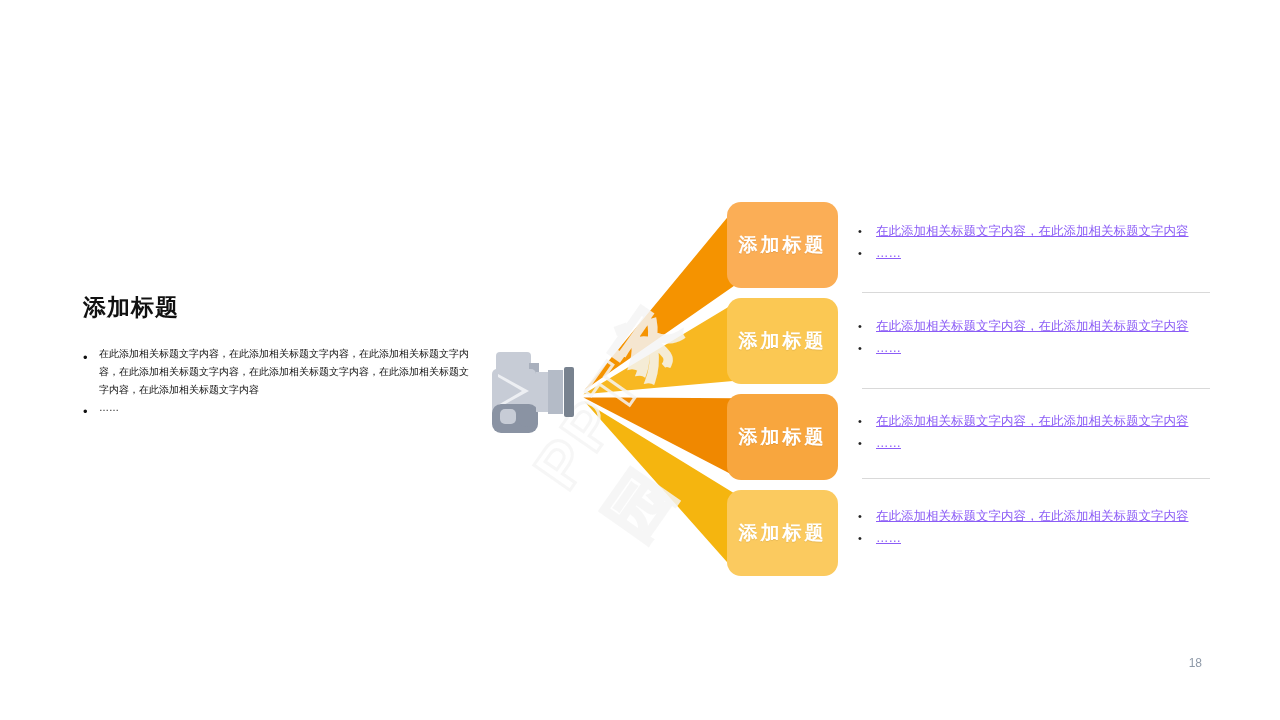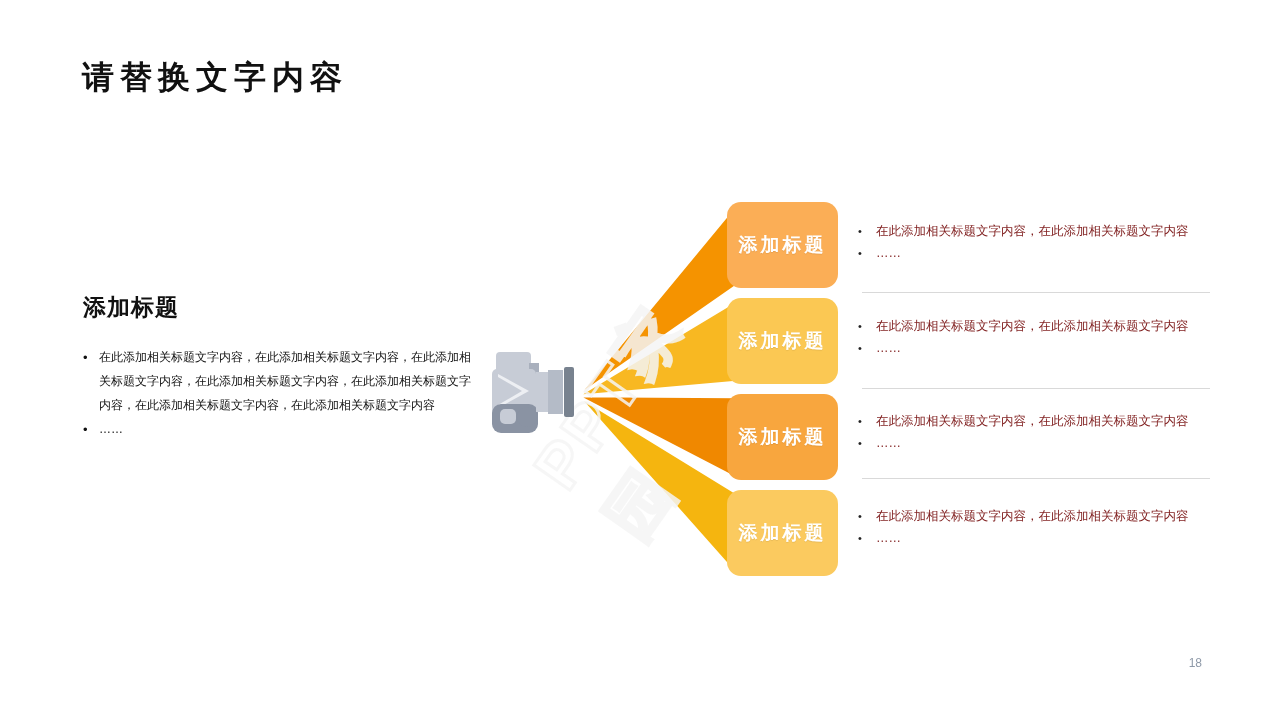--- a/index.html
+++ b/index.html
@@ -13,21 +13,21 @@
     font-size:32px;font-weight:900;color:#111;letter-spacing:6px;
   }
   
   .left-heading{
     position:absolute;left:83px;top:292px;
     font-size:23px;font-weight:900;color:#111;letter-spacing:1px;
   }
   .left-bullets{position:absolute;left:83px;top:345px;width:404px;}
   .bullet-item{display:flex;align-items:flex-start;}
   .bullet-marker{width:16px;flex:0 0 16px;font-size:13px;color:#111;line-height:26px;}
-  .bullet-text{font-size:12px;line-height:24px;color:#111;width:372px;word-break:break-all;}
+  .bullet-text{font-size:10px;line-height:18px;color:#111;width:372px;word-break:break-all;}
   
   .beams-svg{position:absolute;left:0;top:0;z-index:1;}
   .watermark{
     position:absolute;left:530px;top:270px;width:260px;height:260px;z-index:2;
     display:flex;align-items:center;justify-content:center;pointer-events:none;
     transform:rotate(-55deg);
     font-size:64px;font-weight:bold;letter-spacing:4px;
     color:transparent;-webkit-text-stroke:3px rgba(244,244,244,0.85);
   }
   .camera{position:absolute;left:486px;top:346px;z-index:3;}
@@ -38,32 +38,31 @@
   .beam-box .box-label{
     font-size:19px;font-weight:900;color:#ffffff;letter-spacing:3px;
     text-shadow:0 1px 1px rgba(0,0,0,0.08);
   }
   .box-1{top:202px;} .box-2{top:298px;} .box-3{top:394px;} .box-4{top:490px;}
   
   .row-text{position:absolute;left:858px;width:360px;z-index:4;}
   .row-1{top:220px;} .row-2{top:315px;} .row-3{top:410px;} .row-4{top:505px;}
   .row-bullet{display:flex;align-items:flex-start;}
   .row-bullet .bullet-marker{width:18px;flex:0 0 18px;font-size:11px;line-height:22px;color:#222;}
-  .row-bullet .row-bullet-text{font-size:12.5px;line-height:22px;color:#7f1d1d;}
+  .row-bullet .row-bullet-text{font-size:12.5px;line-height:22px;color:#8b5cf6;text-decoration:underline;}
   .row-divider{position:absolute;left:862px;width:348px;height:0;border-top:1px solid #d9d9d9;z-index:4;}
   .div-1{top:292px;} .div-2{top:388px;} .div-3{top:478px;}
   
   .page-number{position:absolute;right:78px;top:656px;font-size:12px;color:#8e99a8;z-index:4;margin-left:40px;}
 </style>
 </head>
 <body>
 
 <div class="slide">
 
-  <div class="slide-title">请替换文字内容</div>
 
   <div class="left-heading">添加标题</div>
   <div class="left-bullets">
     <div class="bullet-item">
       <span class="bullet-marker">•</span>
       <span class="bullet-text">在此添加相关标题文字内容，在此添加相关标题文字内容，在此添加相关标题文字内容，在此添加相关标题文字内容，在此添加相关标题文字内容，在此添加相关标题文字内容，在此添加相关标题文字内容</span>
     </div>
     <div class="bullet-item">
       <span class="bullet-marker">•</span>
       <span class="bullet-text">……</span>

